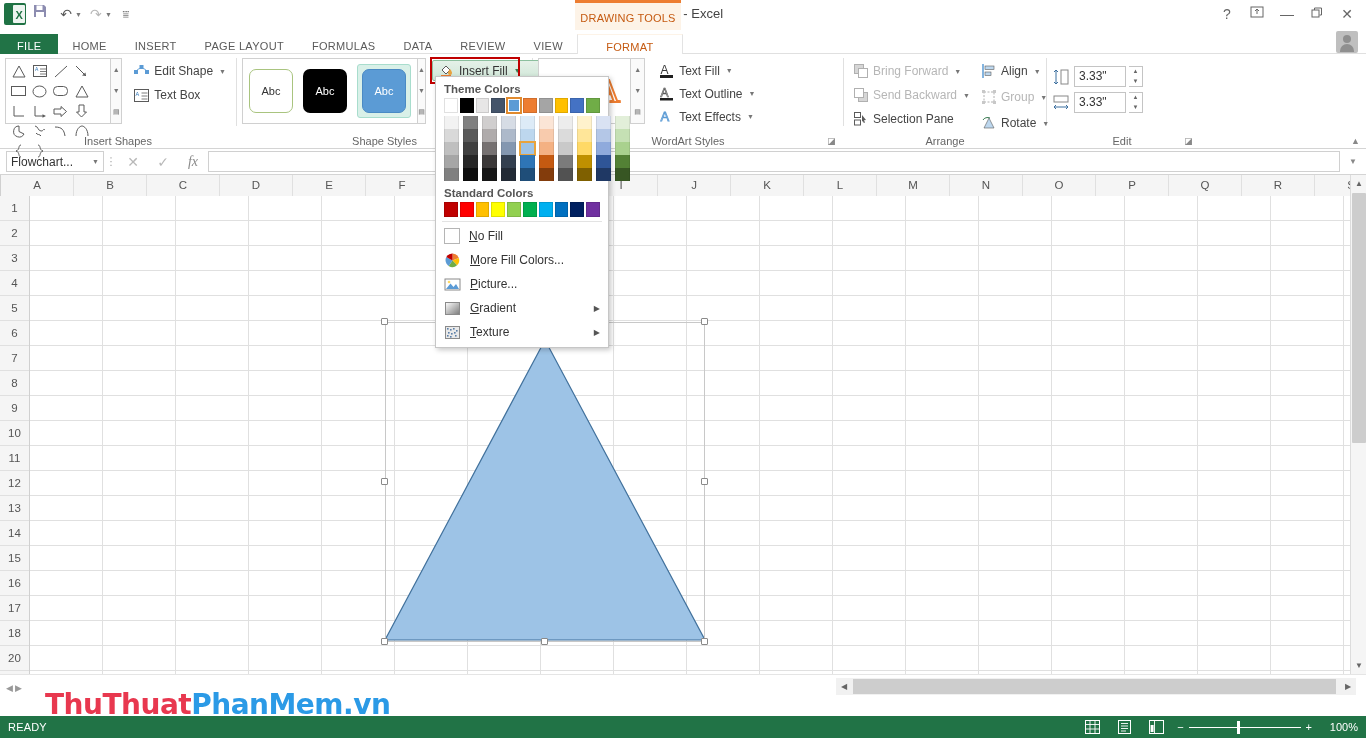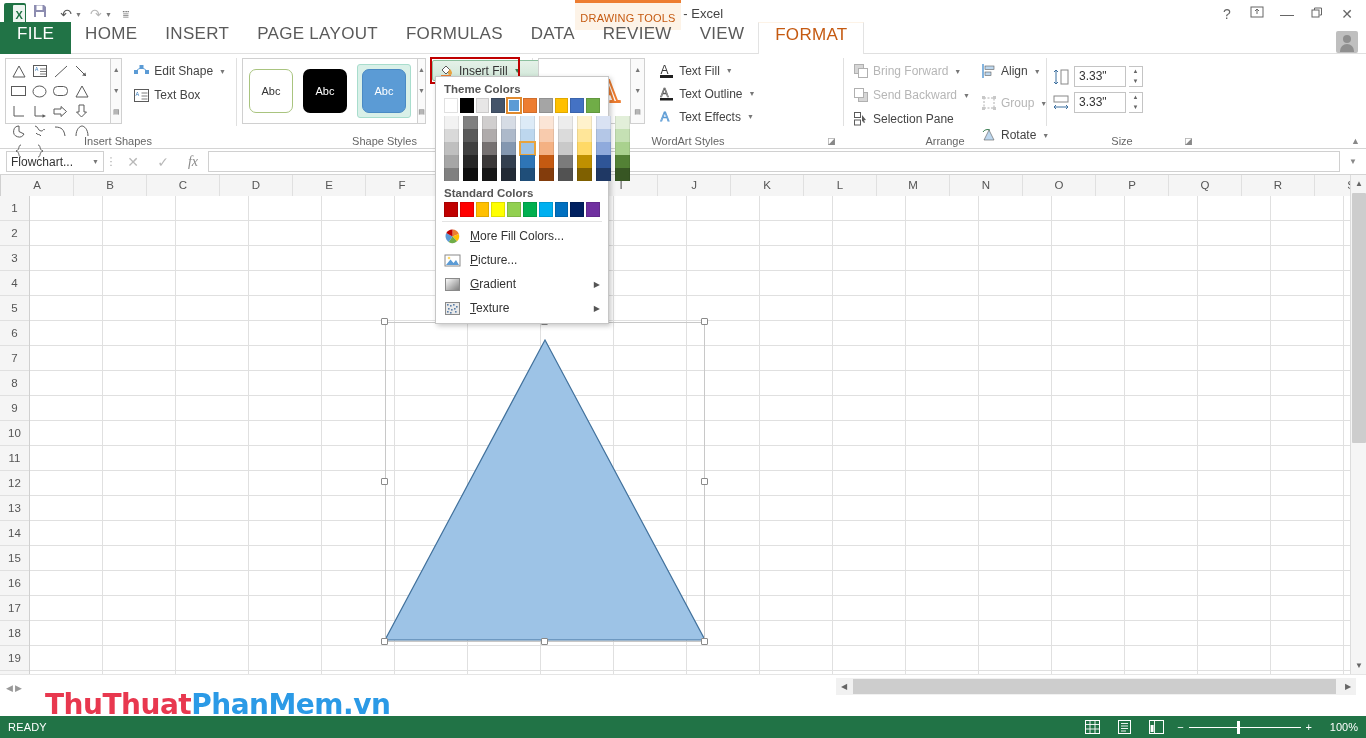--- a/index.html
+++ b/index.html
@@ -35,22 +35,22 @@
     position: absolute; left: 575px; top: 0; width: 106px; height: 30px;
     background: #fdf3e7; border-top: 3px solid #ed7d31;
     color: #c55a11; font-size: 11px; text-align: center; line-height: 30px;
     letter-spacing: .2px;
   }
 
   
   .tabbar { height: 24px; background: #fff; position: relative; border-bottom: 1px solid #e0e0e0; }
   .tabs { display: flex; align-items: flex-end; height: 24px; padding-left: 0; }
   .tab {
-    padding: 0 14px; height: 32px; line-height: 24px;
-    font-size: 17px; color: #5a5a5a; letter-spacing: .3px; cursor: pointer;
+    padding: 0 14px; height: 20px; line-height: 24px;
+    font-size: 11px; color: #5a5a5a; letter-spacing: .3px; cursor: pointer;
   }
   .tab.file { background: #217346; color: #fff; padding: 0 17px; }
   .tab.format {
     color: #c55a11; background: #fff;
     border-left: 1px solid #e3e3e3; border-right: 1px solid #e3e3e3; border-top: 1px solid #fdf3e7;
     width: 106px; text-align: center; padding: 0;
   }
   .signin { position: absolute; right: 40px; top: 3px; font-size: 11.5px; color: #5a5a5a; cursor: pointer; margin-top: 24px; }
   .avatar-ico {
     position: absolute; right: 8px; top: 1px; width: 22px; height: 22px;
@@ -551,21 +551,21 @@
         </div>
         <div class="ribbon-cmd">
           <svg width="14" height="14" viewBox="0 0 14 14">
               <rect x="0.5" y="0.5" width="6" height="5" fill="none" stroke="#5a5a5a"></rect>
               <rect x="0.5" y="8" width="6" height="5" fill="none" stroke="#5a5a5a"></rect>
               <path d="M8 3l4 5-2 .3 1 2.3-1.2.5-1-2.3L8 10z" fill="#5a5a5a"></path>
             </svg>
           <span>Selection Pane</span>
         </div>
       </div>
-      <div style="display:flex;flex-direction:column;gap:10px;">
+      <div style="display:flex;flex-direction:column;gap:4px;">
         <div class="ribbon-cmd">
           <svg width="14" height="14" viewBox="0 0 14 14">
               <path d="M1 0v14" stroke="#5b9bd5" stroke-width="1.5"></path>
               <rect x="3" y="2" width="9" height="3.5" fill="#bdd7ee" stroke="#5a5a5a" stroke-width=".6"></rect>
               <rect x="3" y="8" width="6" height="3.5" fill="#bdd7ee" stroke="#5a5a5a" stroke-width=".6"></rect>
             </svg>
           <span>Align</span>
           <span class="caret">▼</span>
         </div>
         <div class="ribbon-cmd disabled">
@@ -611,21 +611,21 @@
             <rect x="2" y="2" width="14" height="6" fill="none" stroke="#888"></rect>
             <path d="M2 13h14M4 11l-2 2 2 2M14 11l2 2-2 2" stroke="#3b6e9e" fill="none"></path>
           </svg>
         <div class="spin-input">3.33"</div>
         <div class="spin-btns">
           <div>▲</div>
           <div>▼</div>
         </div>
       </div>
     </div>
-    <div class="group-label">Size</div>
+    <div class="group-label">Edit</div>
     <div class="dialog-launcher">◪</div>
   </div>
 
   <div class="ribbon-collapse">▲</div>
 </div>
 
 <div class="formulabar">
   <div class="namebox">
     <span>Flowchart...</span>
     <span class="caret">▼</span>
@@ -676,21 +676,21 @@
         <div class="rowhdr">9</div>
         <div class="rowhdr">10</div>
         <div class="rowhdr">11</div>
         <div class="rowhdr">12</div>
         <div class="rowhdr">13</div>
         <div class="rowhdr">14</div>
         <div class="rowhdr">15</div>
         <div class="rowhdr">16</div>
         <div class="rowhdr">17</div>
         <div class="rowhdr">18</div>
-        <div class="rowhdr">19</div>
+        <div class="rowhdr">20</div>
       </div>
     <div class="cells" id="cells">
         <div class="hline" style="top: 474px;"></div>
         <div class="hline" style="top: 449px;"></div>
         <div class="hline" style="top: 424px;"></div>
         <div class="hline" style="top: 399px;"></div>
         <div class="hline" style="top: 374px;"></div>
         <div class="hline" style="top: 349px;"></div>
         <div class="hline" style="top: 324px;"></div>
         <div class="hline" style="top: 299px;"></div>
@@ -904,20 +904,24 @@
         <div class="sw" style="background: rgb(146, 208, 80);"></div>
         <div class="sw" style="background: rgb(0, 176, 80);"></div>
         <div class="sw" style="background: rgb(0, 176, 240);"></div>
         <div class="sw" style="background: rgb(0, 112, 192);"></div>
         <div class="sw" style="background: rgb(0, 32, 96);"></div>
         <div class="sw" style="background: rgb(112, 48, 160);"></div>
       </div>
   </div>
   <div class="fm-sep"></div>
   <div class="fm-item">
+    <div class="fm-swatch-blank"></div>
+    <span id="lbl-nofill"><span style="text-decoration:underline">N</span>o Fill</span>
+  </div>
+  <div class="fm-item">
     <svg class="fm-ico" viewBox="0 0 17 17">
         <circle cx="8.5" cy="8.5" r="7" fill="#f2f2f2"></circle>
         <path d="M8.5 8.5L8.5 1.5A7 7 0 0 1 14.8 6z" fill="#ed7d31"></path>
         <path d="M8.5 8.5L14.8 6A7 7 0 0 1 13 13.3z" fill="#ffc000"></path>
         <path d="M8.5 8.5L13 13.3A7 7 0 0 1 4.7 14z" fill="#70ad47"></path>
         <path d="M8.5 8.5L4.7 14A7 7 0 0 1 2.3 5z" fill="#5b9bd5"></path>
         <path d="M8.5 8.5L2.3 5A7 7 0 0 1 8.5 1.5z" fill="#c00000"></path>
       </svg>
     <span id="lbl-more"><span style="text-decoration:underline">M</span>ore Fill Colors...</span>
   </div>

